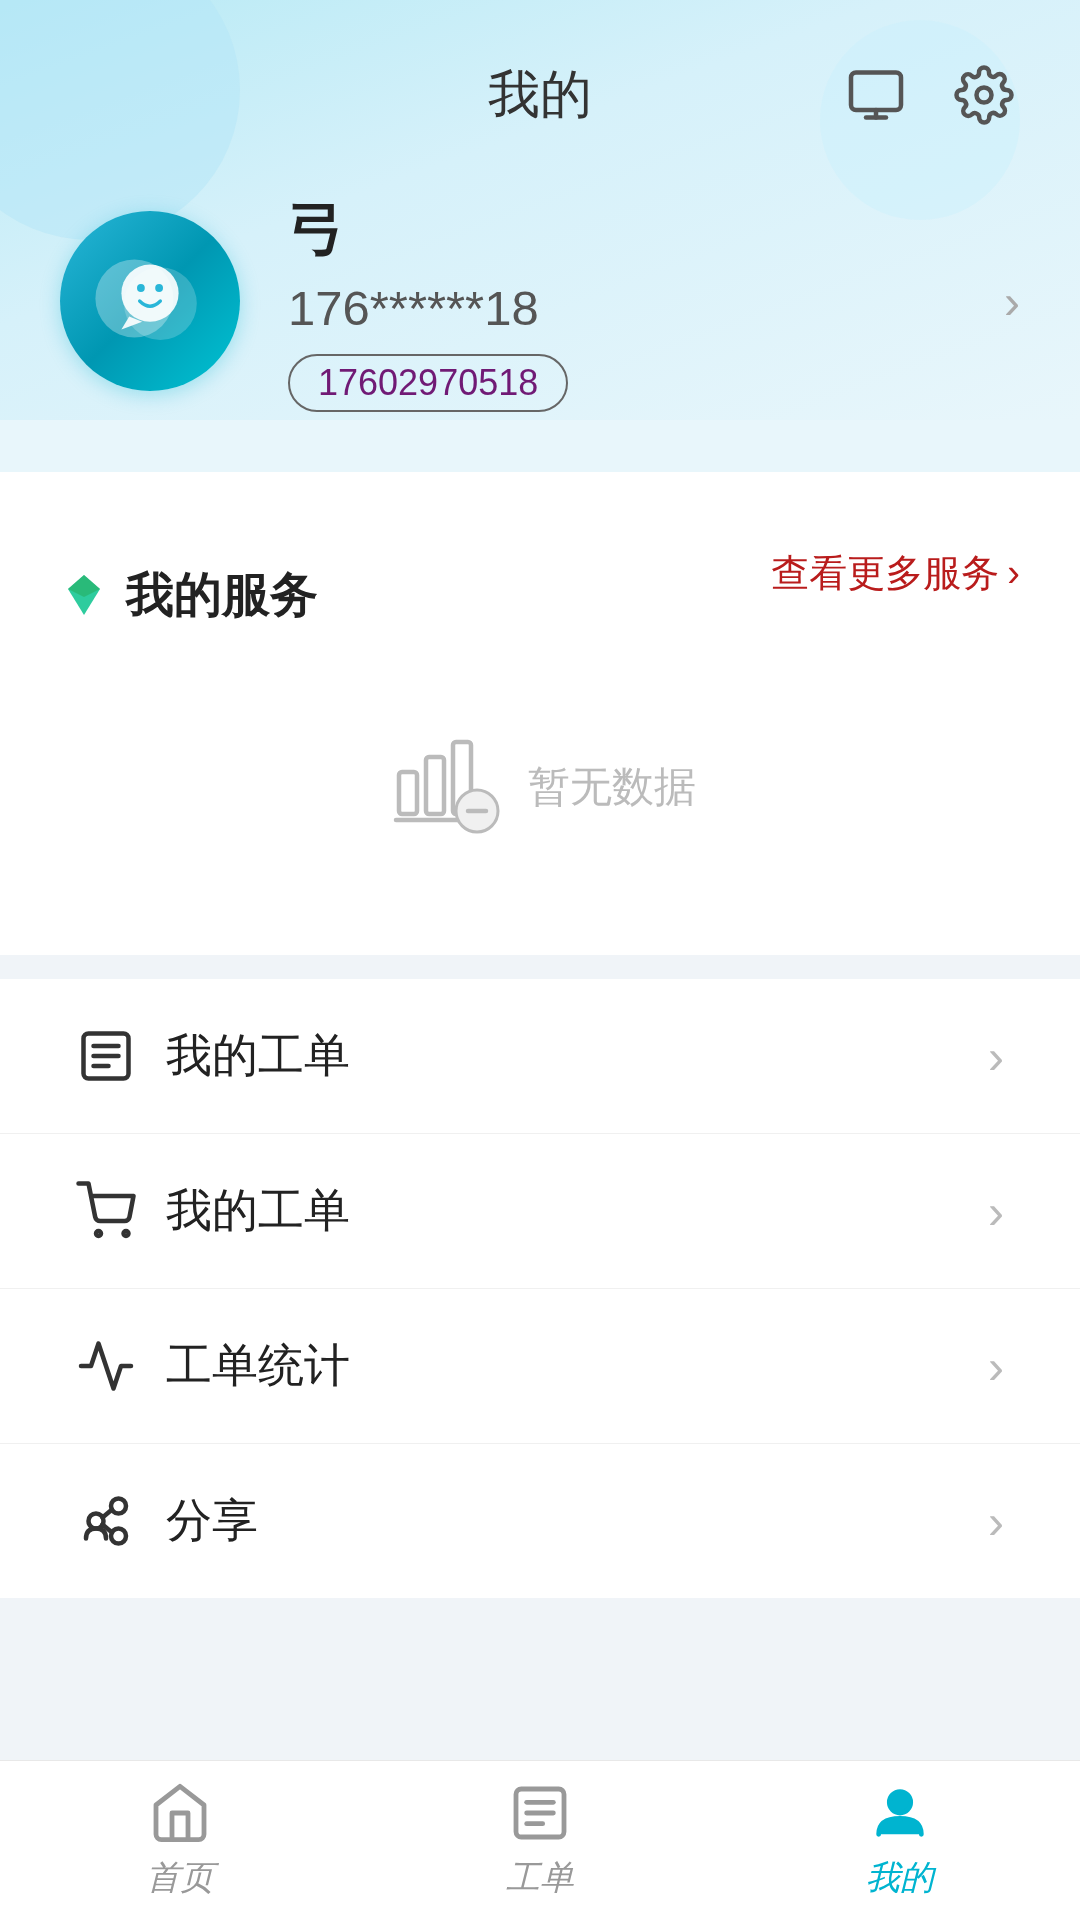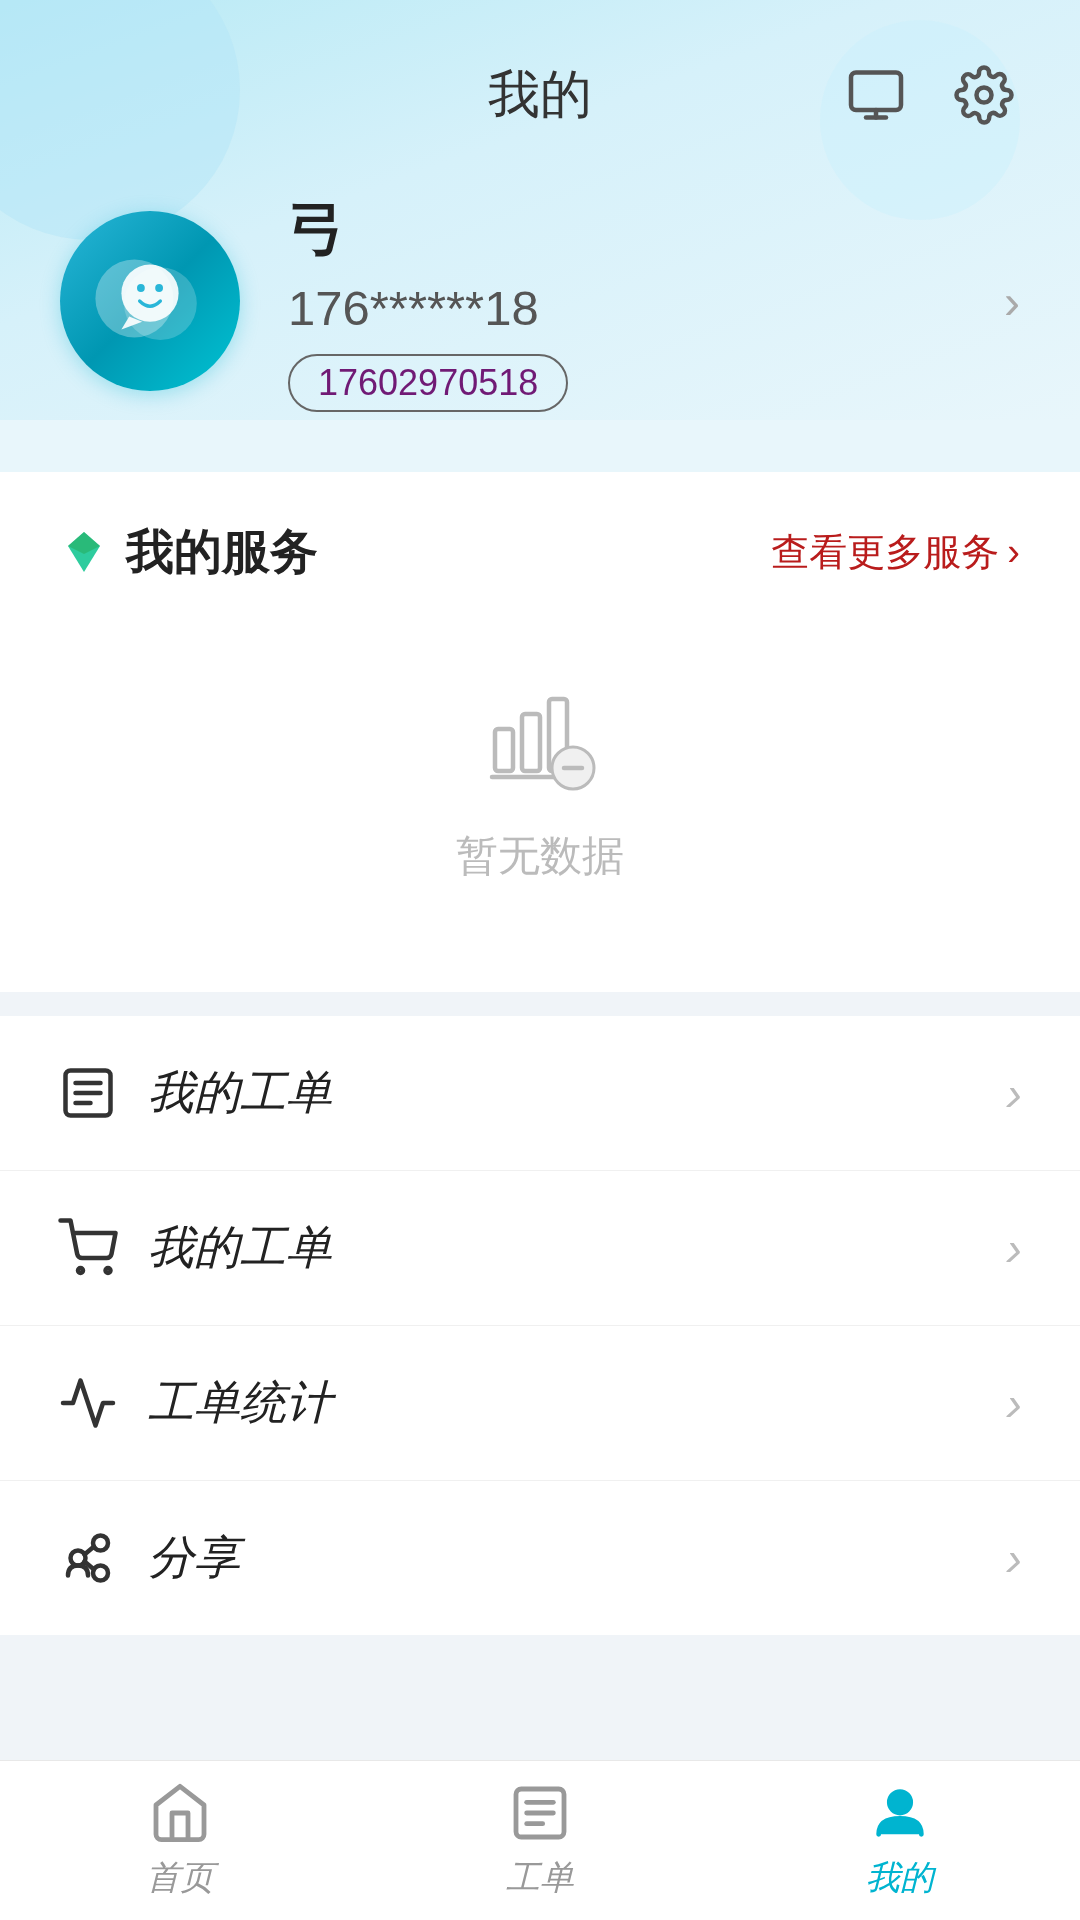--- a/index.html
+++ b/index.html
@@ -171,39 +171,40 @@
       margin-bottom: 40px;
     }
 
     .services-title {
       display: flex;
       align-items: center;
       gap: 18px;
       font-size: 48px;
       font-weight: 700;
       color: #222;
+      margin-top: 43px;
     }
 
     .diamond-icon {
       width: 48px;
       height: 48px;
     }
 
     .services-more {
       font-size: 38px;
       color: #b91c1c;
       display: flex;
       align-items: center;
       gap: 8px;
       cursor: pointer;
     }
 
     .services-empty {
       display: flex;
-      flex-direction: column;
+      flex-direction: row;
       align-items: center;
       justify-content: center;
       padding: 60px 0;
       gap: 24px;
     }
 
     .empty-icon {
       width: 120px;
       height: 120px;
       color: #bbb;
@@ -216,24 +217,23 @@
 
     
     .menu-card {
       background: #fff;
       margin: 0;
     }
 
     .menu-item {
       display: flex;
       align-items: center;
-      padding: 46px 58px;
+      padding: 46px 76px;
       border-bottom: 1px solid #f0f0f0;
       cursor: pointer;
-      font-style: italic;
     }
 
     .menu-item:last-child {
       border-bottom: none;
     }
 
     .menu-icon {
       width: 60px;
       height: 60px;
       margin-right: 30px;

